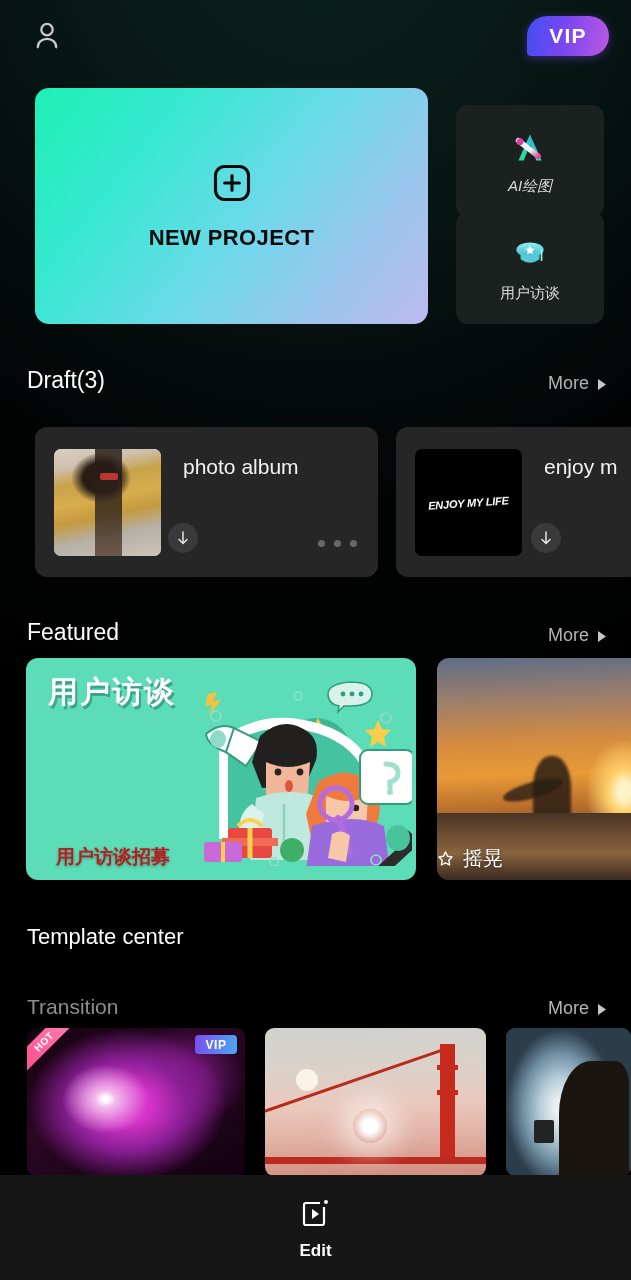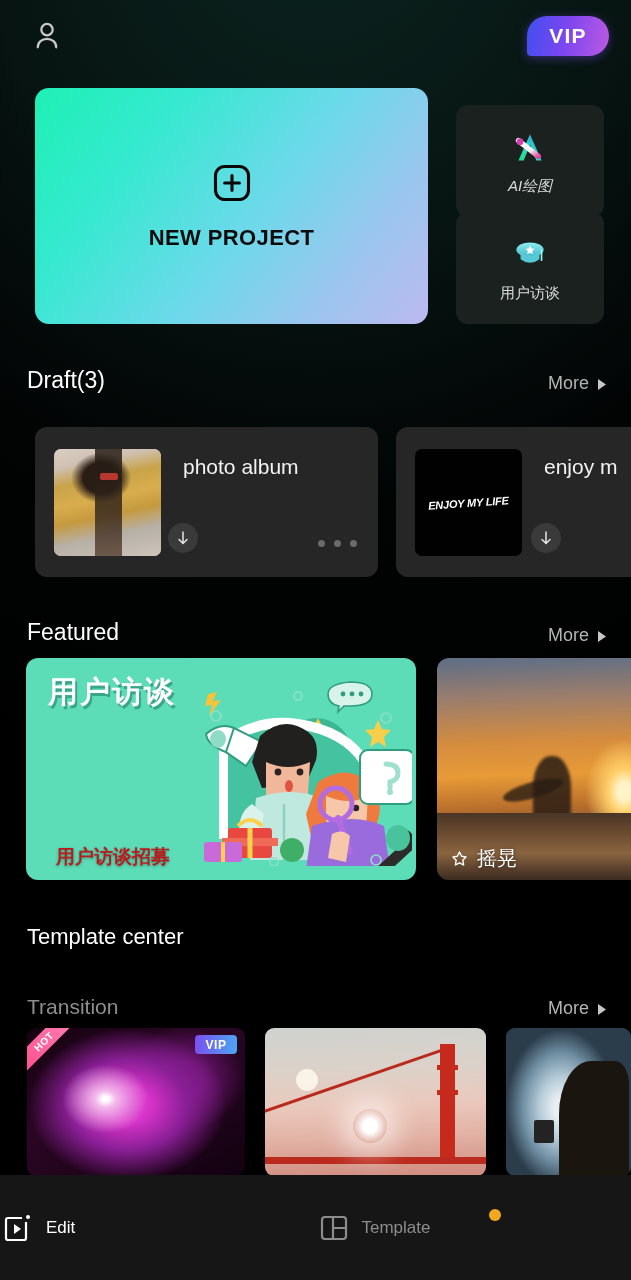--- a/index.html
+++ b/index.html
@@ -147,21 +147,21 @@
     position:absolute; left:40%; top:44%; width:16%; height:30%;
     background:#2a1d14; border-radius:46% 46% 10% 10%; opacity:.85;
     filter:blur(1.4px);
   }
   .feat2-board {
     position:absolute; left:27%; top:56%; width:26%; height:7%;
     background:#2a1d14; border-radius:50%; transform:rotate(-16deg);
     opacity:.8; filter:blur(1.2px);
   }
   .feat2-label {
-    position:absolute; left:14px; bottom:8px; display:flex; align-items:center; gap:9px; z-index:5;
+    position:absolute; left:0; bottom:8px; display:flex; align-items:center; gap:9px; z-index:5;
   }
   .feat2-label .fx-ico { width:17px; height:17px; display:block; }
   .feat2-label .fx-txt { color:#fff; font-size:20px; text-shadow:0 1px 4px rgba(0,0,0,.6); }
 
   
   .f1-heading {
     position:absolute; left:22px; top:14px; z-index:4;
     display:flex; flex-direction:column; gap:2px;
   }
   .f1-l1 {
@@ -252,22 +252,23 @@
     background:#232323; border-radius:2px;
   }
 
   
   .bottom-nav {
     position:absolute; left:0; bottom:0; width:631px; height:105px;
     background:#161616;
     display:flex; align-items:center;
   }
   .nav-item {
-    flex:1; display:flex; align-items:center; gap:10px;
+    flex:1; display:flex; flex-direction:column; align-items:center; gap:10px;
     position:relative;
+    font-weight:bold;
   }
   .nav-ico { width:36px; height:36px; display:block; }
   .nav-label { font-size:17px; }
   .nav-item.active .nav-label { color:#fff; }
   .nav-item.inactive .nav-label { color:#8d8d8d; }
   .nav-dot {
     position:absolute; width:12px; height:12px; border-radius:50%;
     background:#f0a81f; top:-1px; right:calc(50% - 28px);
   }
 </style>
@@ -523,25 +524,15 @@
     <div class="nav-item active">
       <span class="nav-ico">
         <svg viewBox="0 0 36 36" width="36" height="36" fill="none" stroke="#ffffff" stroke-width="2.2" stroke-linejoin="round">
           <path d="M26 12 v16 a2 2 0 0 1 -2 2 H8 a2 2 0 0 1 -2 -2 V10 a2 2 0 0 1 2 -2 h14"></path>
           <path d="M14 14 L21 19 L14 24 Z" fill="#ffffff" stroke="none"></path>
           <circle cx="28" cy="7" r="2" fill="#ffffff" stroke="none"></circle>
         </svg>
       </span>
       <span class="nav-label">Edit</span>
     </div>
-    <div class="nav-item inactive">
-      <span class="nav-ico">
-        <svg viewBox="0 0 36 36" width="36" height="36" fill="none" stroke="#8d8d8d" stroke-width="2.2">
-          <rect x="6" y="7" width="24" height="22" rx="3"></rect>
-          <path d="M17 7 v22 M17 18 h13"></path>
-        </svg>
-      </span>
-      <span class="nav-dot"></span>
-      <span class="nav-label">Template</span>
-    </div>
   </div>
 
 </div>
 
 </body></html>

